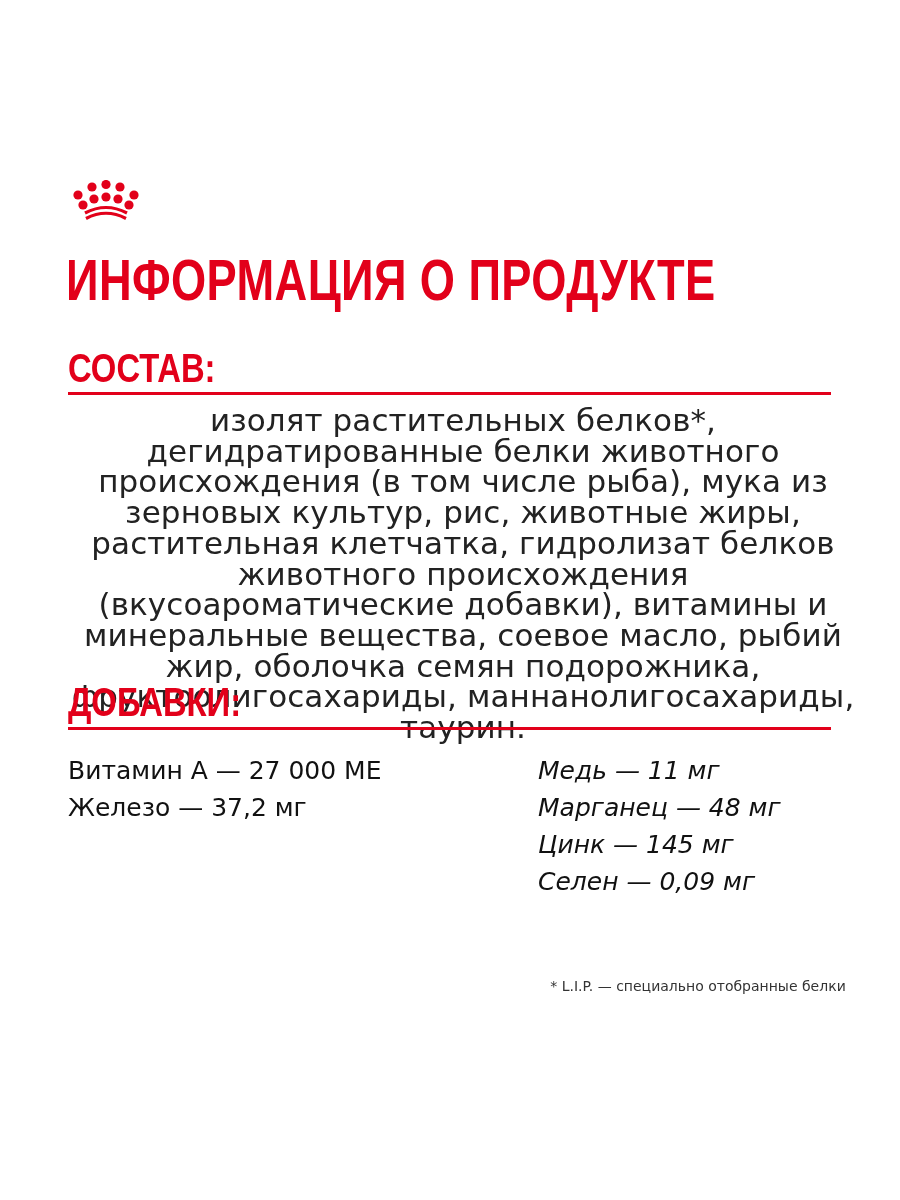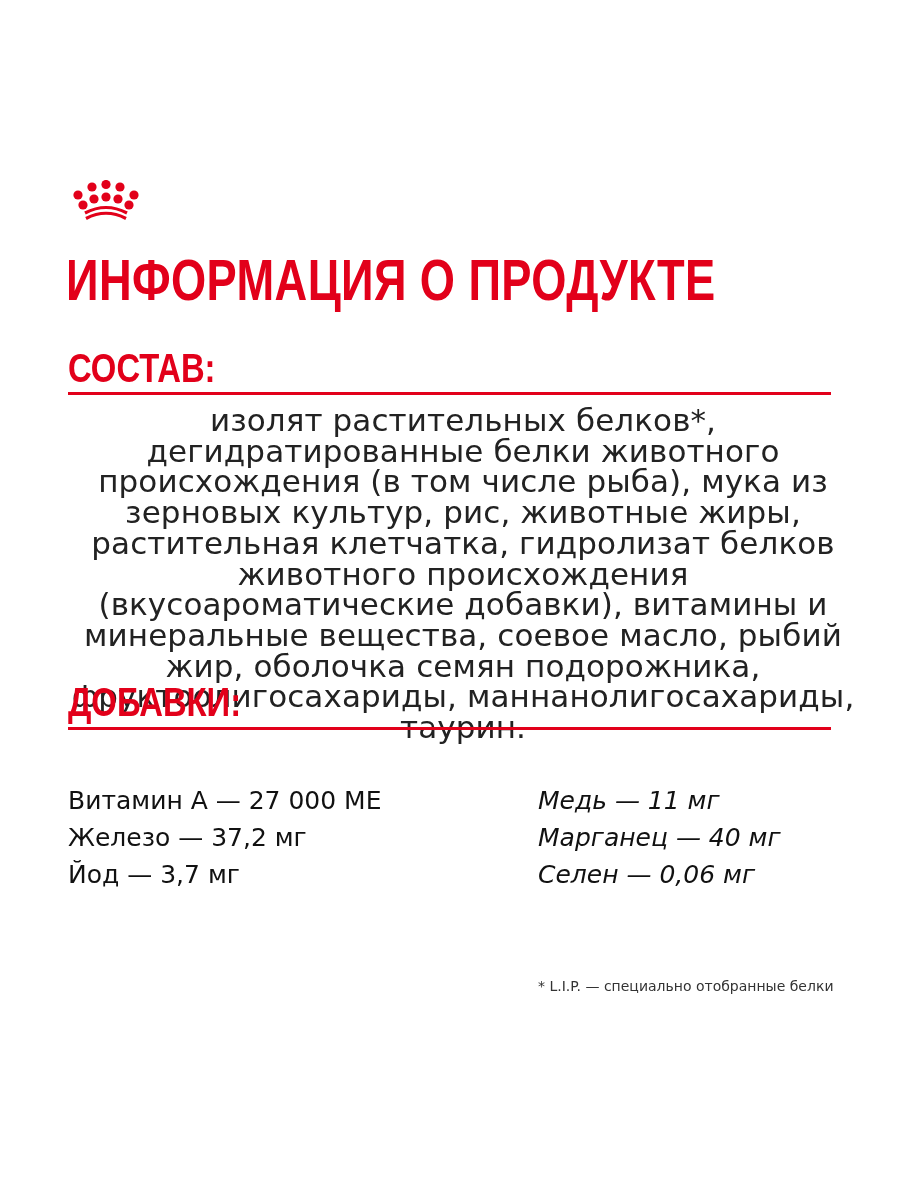--- a/index.html
+++ b/index.html
@@ -23,28 +23,28 @@
       transform: scaleX(0.82); transform-origin: left top; white-space: nowrap;
     }
     .rule { position: absolute; left: 68px; width: 763px; height: 3px; background: #e2001a; }
     .composition {
       position: absolute; left: 68px; top: 405px; width: 790px;
       font-size: 31px; line-height: 30.7px; color: #222;
       letter-spacing: 0.1px;
       text-align: center;
     }
     .additives-col {
-      position: absolute; top: 782px;
+      position: absolute; top: 752px;
       font-family: "DejaVu Sans", sans-serif; font-size: 25px; line-height: 37px; color: #111;
       white-space: nowrap;
     }
     .additives-col .item { display: block; }
     .footnote {
       position: absolute; left: 538px; top: 975px; width: 320px;
-      font-size: 14px; line-height: 22px; color: #333;
+      font-size: 14px; line-height: 22px; color: #333; text-align: center;
     }
   </style>
 </head>
 <body>
 
 <svg class="crown" viewBox="0 0 72 44">
   <g fill="#e2001a">
     <circle cx="8" cy="15" r="4.6"></circle>
     <circle cx="22" cy="7" r="4.6"></circle>
     <circle cx="36" cy="4.5" r="4.6"></circle>
@@ -65,23 +65,23 @@
 <div class="section-title" style="top:346px;">СОСТАВ:</div>
 <div class="rule" style="top:392px;"></div>
 <div class="composition">изолят растительных белков*, дегидратированные белки животного происхождения (в том числе рыба), мука из зерновых культур, рис, животные жиры, растительная клетчатка, гидролизат белков животного происхождения (вкусоароматические добавки), витамины и минеральные вещества, соевое масло, рыбий жир, оболочка семян подорожника, фруктоолигосахариды, маннанолигосахариды, таурин.</div>
 
 <div class="section-title" style="top:680px;">ДОБАВКИ:</div>
 <div class="rule" style="top:727px;"></div>
 
 <div class="additives-col" style="left:68px;">
   <span class="item">Витамин А — 27 000 МЕ</span>
   <span class="item">Железо — 37,2 мг</span>
-  <span class="item">Йод — 3,7 мг</span>
 </div>
 <div class="additives-col" style="left:538px;font-style:italic;">
   <span class="item">Медь — 11 мг</span>
-  <span class="item">Марганец — 40 мг</span>
-  <span class="item">Селен — 0,06 мг</span>
+  <span class="item">Марганец — 48 мг</span>
+  <span class="item">Цинк — 145 мг</span>
+  <span class="item">Селен — 0,09 мг</span>
 </div>
 
 <div class="footnote">
   <div>* L.I.P. — специально отобранные белки</div>
 </div>
 
 </body></html>

